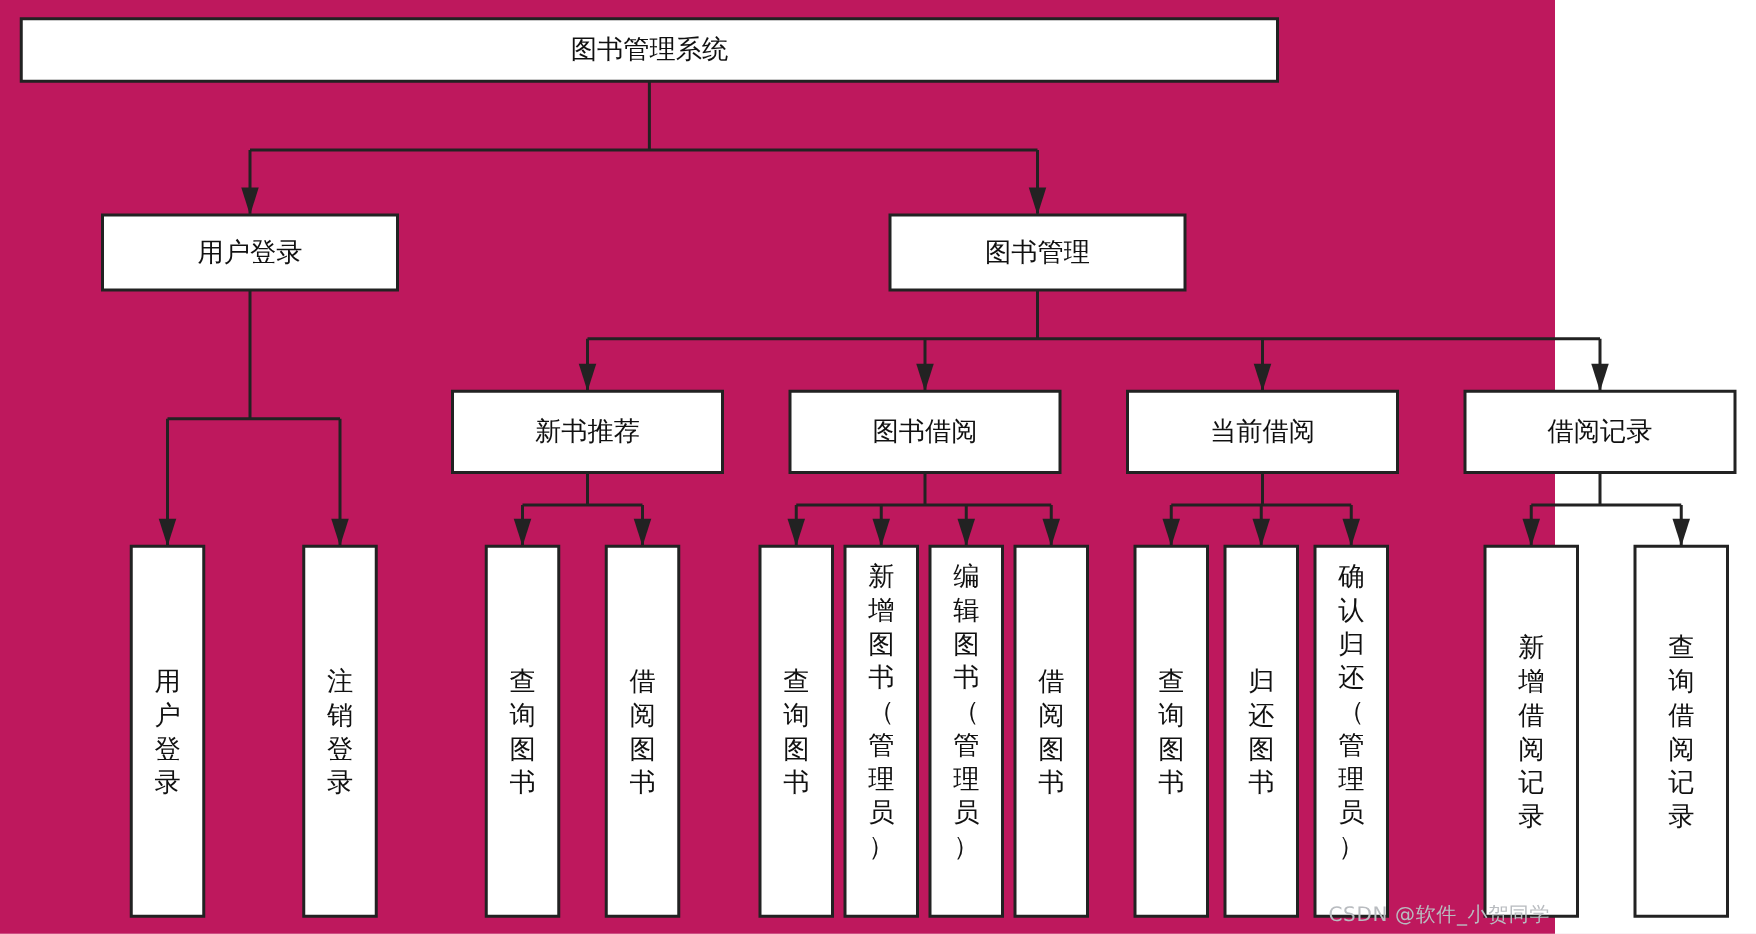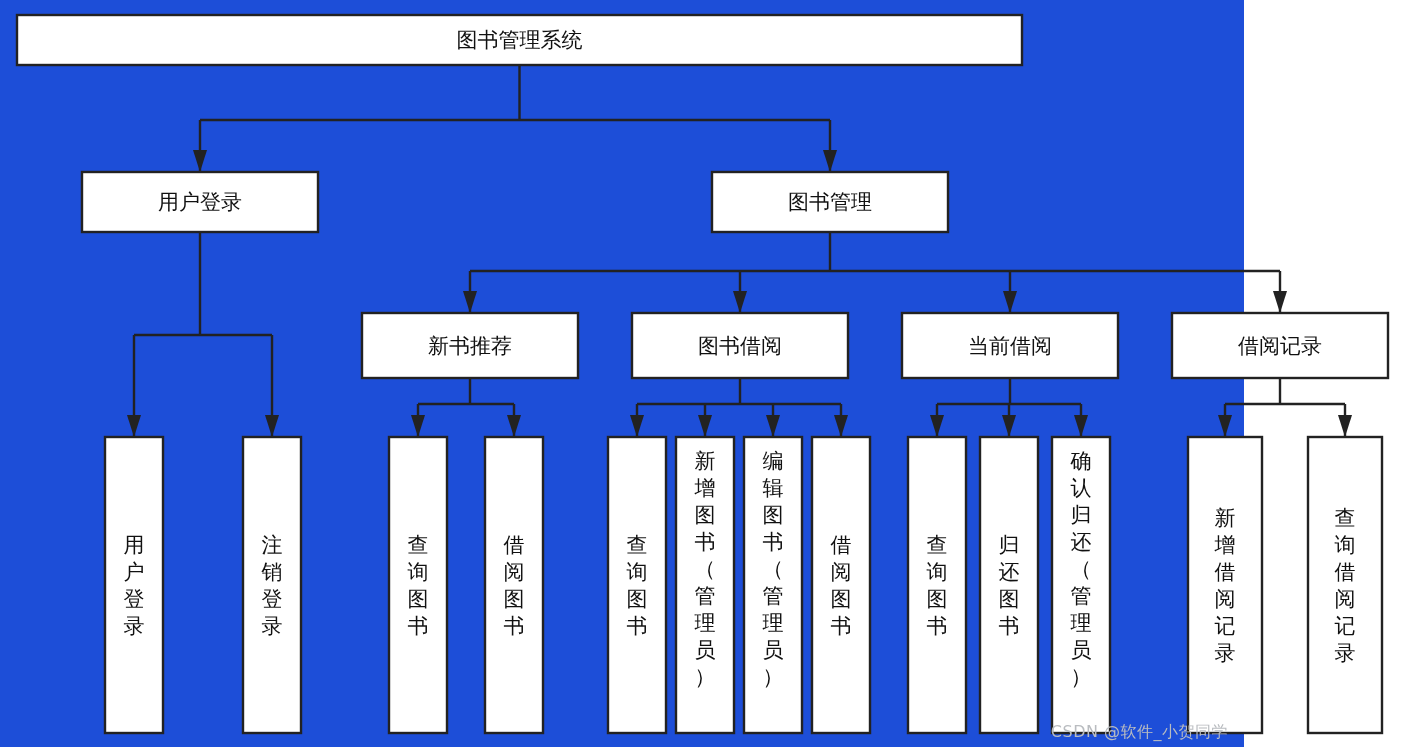--- a/index.html
+++ b/index.html
@@ -10,21 +10,21 @@
   body {
     width: 1405px;
     height: 747px;
     overflow: hidden;
     font-family: "DejaVu Sans", "Liberation Sans", sans-serif;
   }
   #diagram-root {
     position: relative;
     width: 1244px;
     height: 747px;
-    background: #1d4ed8;
+    background: #be185d;
   }
   svg.diagram {
     position: absolute;
     left: 0;
     top: 0;
     width: 1405px;
     height: 747px;
   }
   .node-box {
     fill: #ffffff;
@@ -49,21 +49,21 @@
     dominant-baseline: middle;
   }
   .node-label-v {
     font-family: "DejaVu Sans", "Liberation Sans", sans-serif;
     font-size: 21px;
     fill: #111111;
     text-anchor: middle;
   }
   .watermark {
     position: absolute;
-    right: 16px;
+    right: 4px;
     bottom: 4px;
     font-family: "DejaVu Sans", "Liberation Sans", sans-serif;
     font-size: 16px;
     color: #b9bcc0;
     letter-spacing: 0.5px;
     white-space: nowrap;
     user-select: none;
   }
 </style>
 </head>

